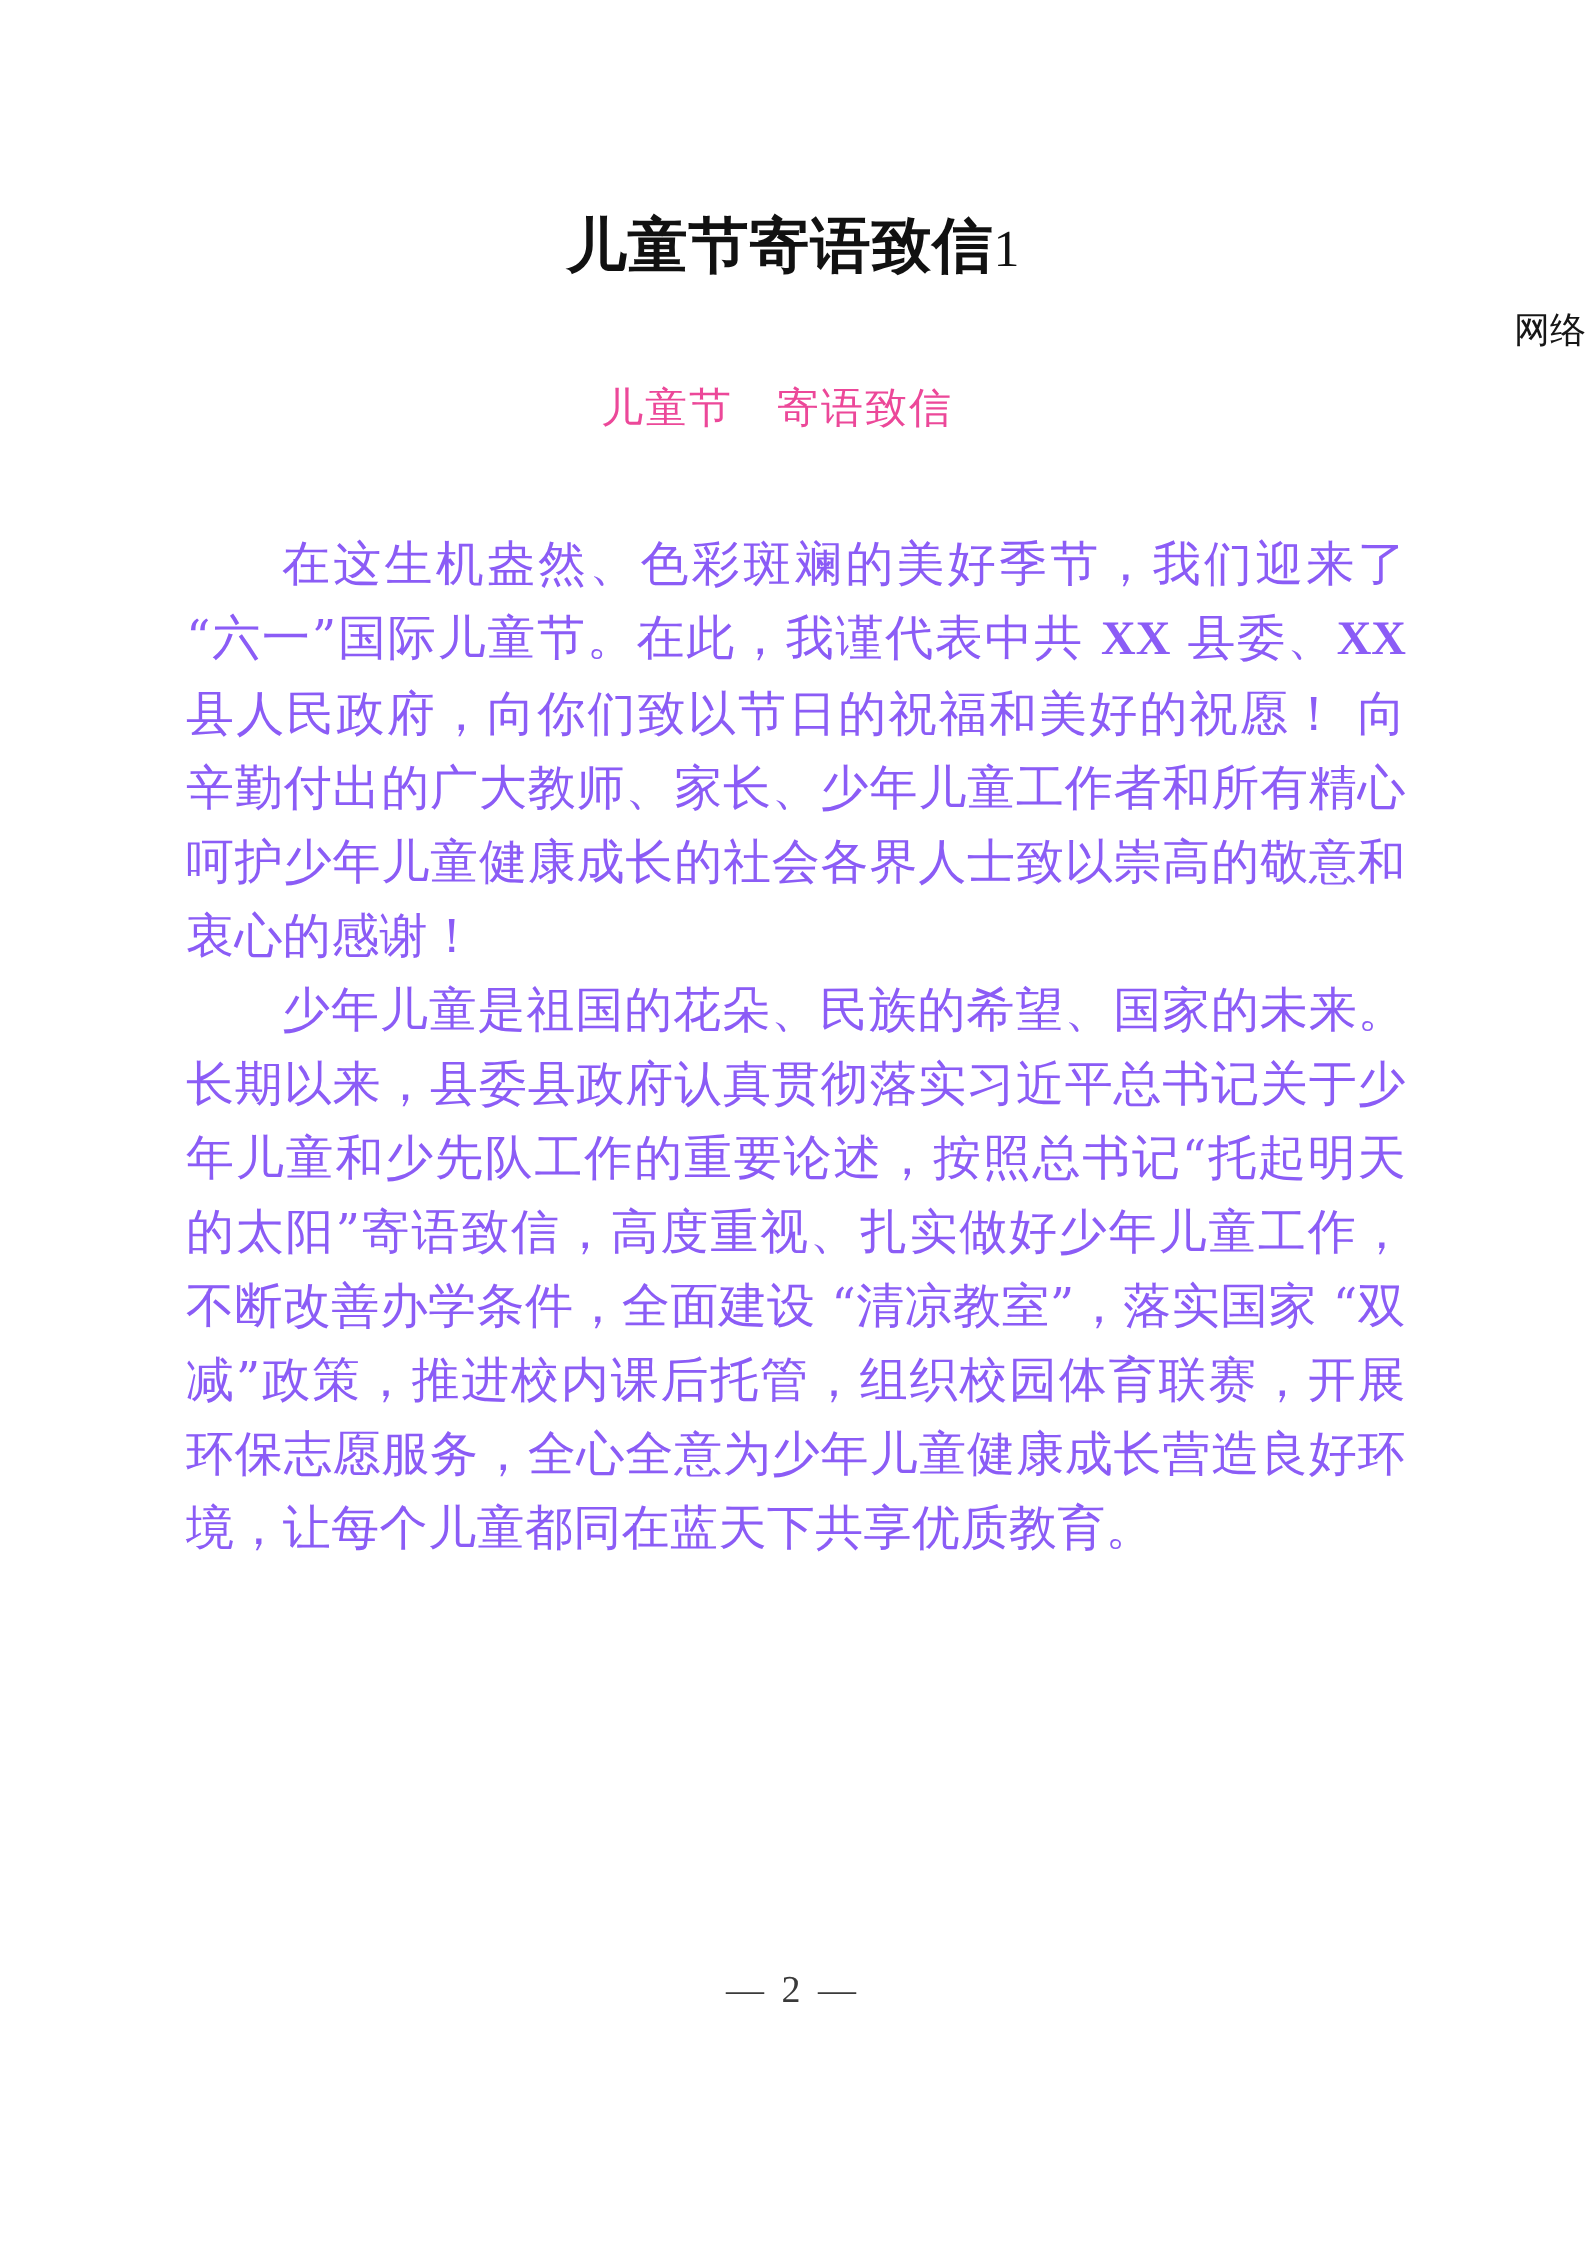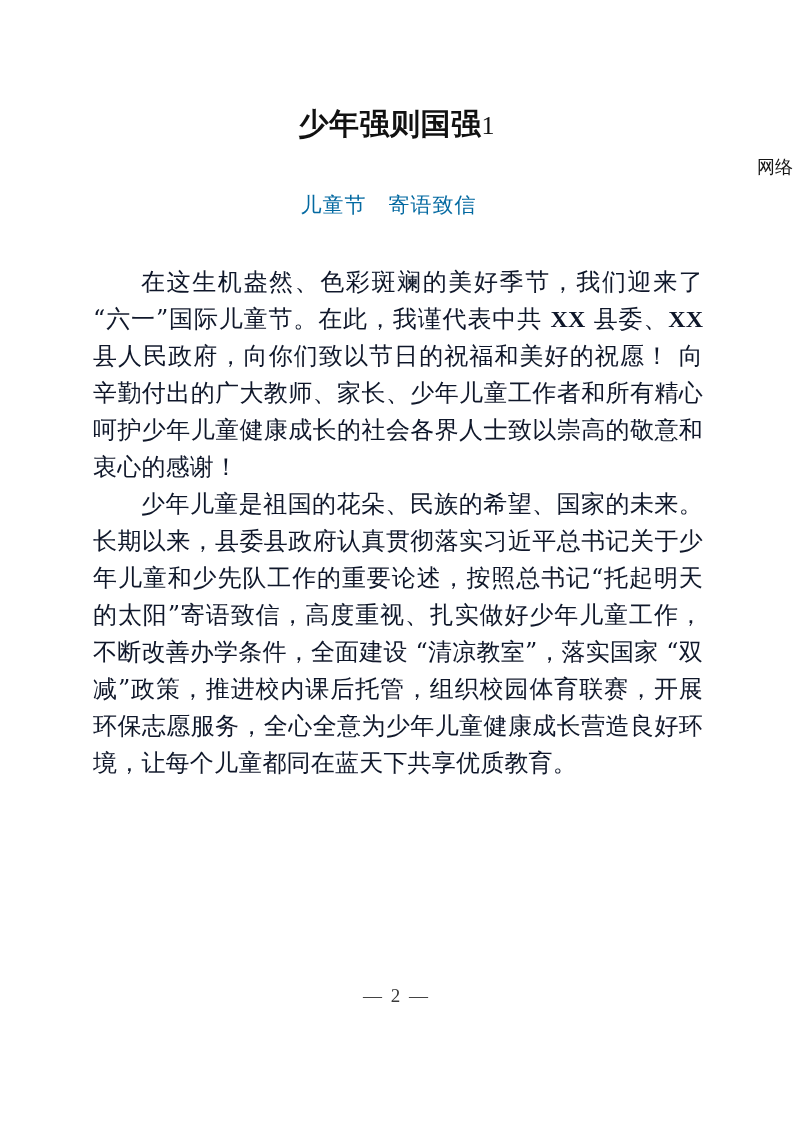--- a/index.html
+++ b/index.html
@@ -53,38 +53,38 @@
     line-height: 30px;
     margin: 6px 0 0 0;
     color: #161616;
     text-align: right;
   }
   .doc-subtitle {
     font-family: "DejaVu Serif", serif;
     font-size: 21px;
     line-height: 34px;
     margin: 6px 16px 0 0;
-    color: #0369a1;
+    color: #ec4899;
     white-space: pre;
     letter-spacing: 1px;
   }
 
   
   .body-block {
     position: absolute;
     left: 93px;
     top: 264px;
     width: 610px;
   }
   .para {
     margin: 0;
     font-family: "DejaVu Serif", serif;
     font-size: 24px;
     line-height: 37px;
-    color: #0f172a;
+    color: #8b5cf6;
     text-align: justify;
     text-justify: inter-ideograph;
     text-indent: 2em;
     letter-spacing: 0.2px;
     word-break: break-all;
   }
   .para .em-bold {
     font-family: "Liberation Serif", "DejaVu Serif", serif;
     font-weight: 700;
     letter-spacing: 0;
@@ -103,21 +103,21 @@
     letter-spacing: 2px;
     white-space: pre;
   }
 </style>
 </head>
 <body>
 
 <div class="page">
 
   <div class="title-block">
-    <h1 class="doc-title"><span>少年强则国强</span><span class="title-num">1</span></h1>
+    <h1 class="doc-title"><span>儿童节寄语致信</span><span class="title-num">1</span></h1>
     <div class="doc-source">网络</div>
     <div class="doc-subtitle">儿童节　寄语致信</div>
   </div>
 
   <div class="body-block">
     <p class="para">在这生机盎然、色彩斑斓的美好季节，我们迎来了 “六一”国际儿童节。在此，我谨代表中共 <span class="em-bold">XX</span> 县委、<span class="em-bold">XX</span> 县人民政府，向你们致以节日的祝福和美好的祝愿！ 向辛勤付出的广大教师、家长、少年儿童工作者和所有精心呵护少年儿童健康成长的社会各界人士致以崇高的敬意和衷心的感谢！</p>
     <p class="para">少年儿童是祖国的花朵、民族的希望、国家的未来。长期以来，县委县政府认真贯彻落实习近平总书记关于少年儿童和少先队工作的重要论述，按照总书记“托起明天的太阳”寄语致信，高度重视、扎实做好少年儿童工作，不断改善办学条件，全面建设 “清凉教室”，落实国家 “双减”政策，推进校内课后托管，组织校园体育联赛，开展环保志愿服务，全心全意为少年儿童健康成长营造良好环境，让每个儿童都同在蓝天下共享优质教育。</p>
   </div>
 
   <div class="page-footer">— 2 —</div>

